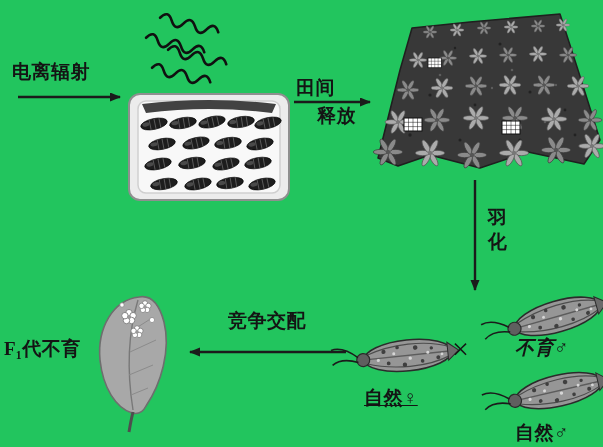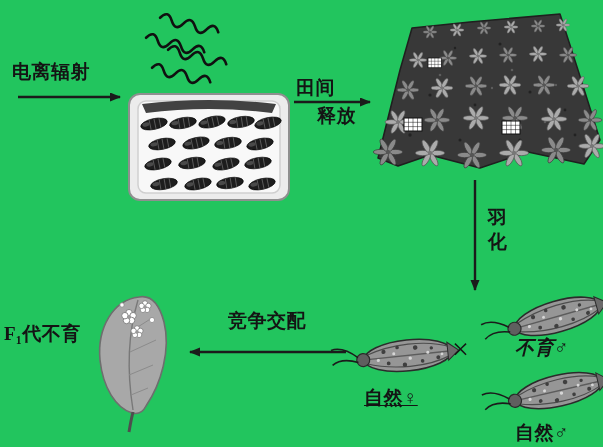--- a/index.html
+++ b/index.html
@@ -248,15 +248,15 @@
   <div class="lbl" style="left:228px; top:309px;">竞争交配</div>
 
   <div class="lbl" style="left:364px; top:386px;text-decoration:underline;">自然♀</div>
 
   <div class="lbl lbl-cross" style="left:452px; top:330px;">×</div>
 
   <div class="lbl" style="left:515px; top:336px;font-style:italic;">不育♂</div>
 
   <div class="lbl" style="left:515px; top:421px;">自然♂</div>
 
-  <div class="lbl" style="left:4px; top:322px;">F₁代不育</div>
+  <div class="lbl" style="left:4px; top:337px;">F₁代不育</div>
 
 </div>
 
 </body></html>

